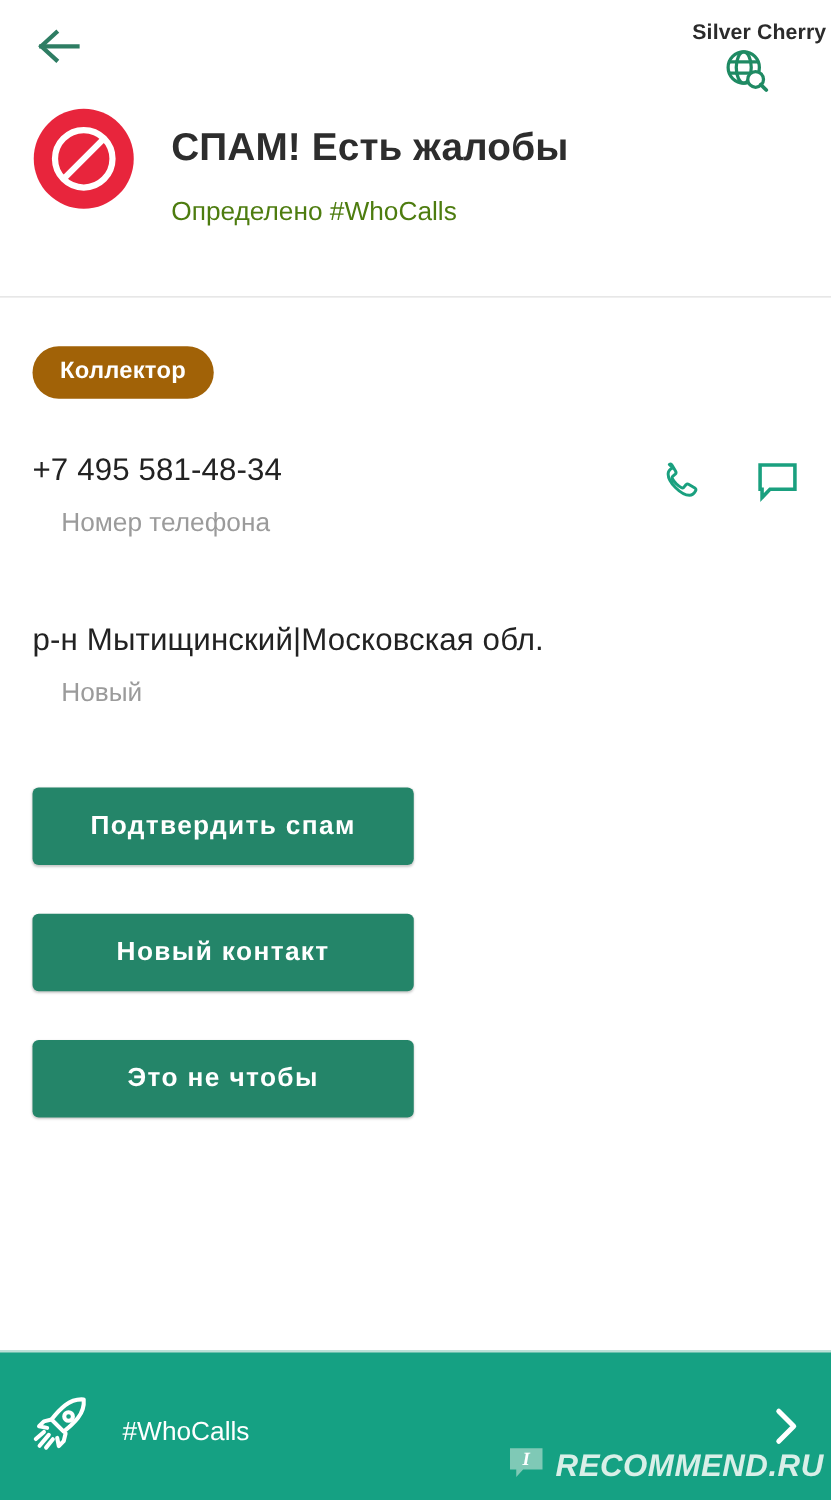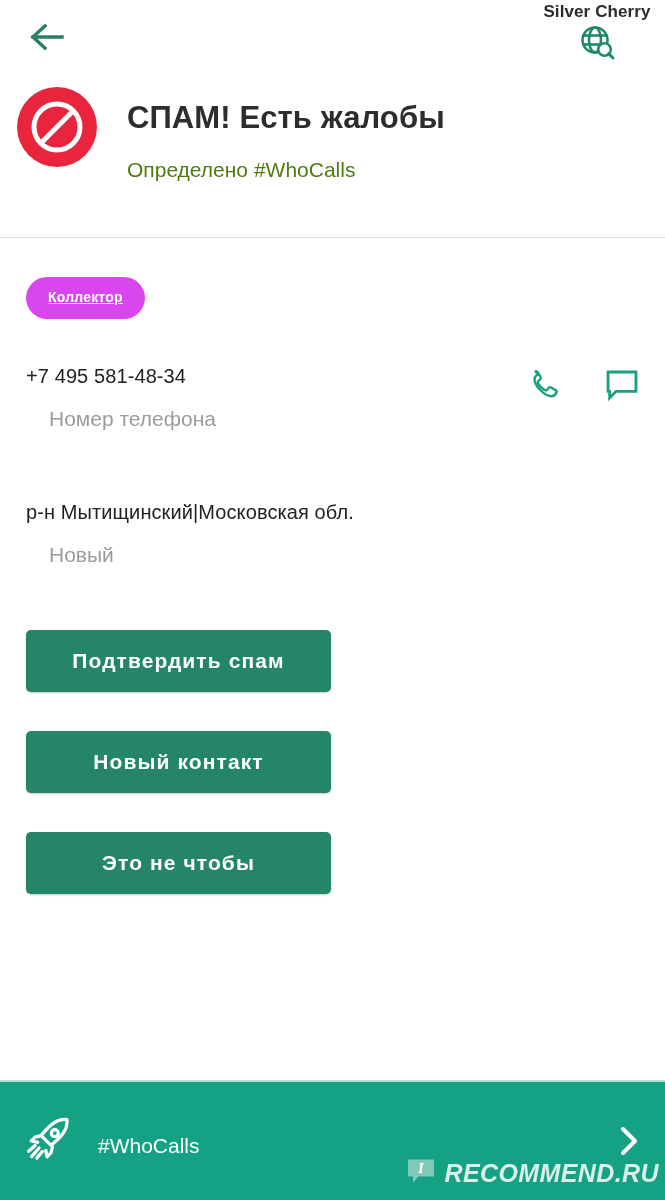--- a/index.html
+++ b/index.html
@@ -40,23 +40,23 @@
     display: flex;
     align-items: center;
     justify-content: center;
     cursor: pointer;
   }
   .back-btn svg { display: block; }
 
   .watermark-top {
     position: absolute;
     right: 4px;
-    top: 2px;
+    top: 16px;
     width: 128px;
-    text-align: center;
+    text-align: right;
     pointer-events: none;
   }
   .watermark-top .wm-text {
     font-size: 17px;
     font-weight: bold;
     color: #2b2b2b;
     line-height: 20px;
     letter-spacing: .1px;
     white-space: nowrap;
   }
@@ -71,21 +71,21 @@
     flex: none;
     padding: 0 0 0 0;
     position: relative;
     height: 164px;
     border-bottom: 1px solid #e0e0e0;
     box-sizing: border-box;
   }
   .header-row {
     display: flex;
     align-items: flex-start;
-    padding-left: 16px;
+    padding-left: 26px;
     padding-top: 12px;
   }
   .spam-icon {
     width: 82px;
     height: 82px;
     flex: none;
   }
   .header-texts {
     margin-left: 29px;
     padding-top: 14px;
@@ -110,42 +110,41 @@
   .content {
     flex: 1 1 auto;
     position: relative;
   }
 
   .badge-row {
     padding: 39px 0 0 26px;
   }
   .badge {
     display: inline-block;
-    background: #d946ef;
+    background: #a16207;
     color: #ffffff;
-    font-size: 14px;
+    font-size: 19px;
     font-weight: bold;
     border-radius: 24px;
     padding: 9px 22px 11px 22px;
     line-height: 22px;
     letter-spacing: .2px;
     cursor: pointer;
-    text-decoration: underline;
   }
 
   .info-row {
     position: relative;
     padding-left: 26px;
   }
   .info-row.phone { margin-top: 42px; }
   .info-row.region { margin-top: 66px; }
   .info-row.history { margin-top: 68px; cursor: pointer; }
 
   .info-value {
-    font-size: 20px;
+    font-size: 25px;
     color: #222222;
     line-height: 30px;
     letter-spacing: .1px;
     white-space: nowrap;
   }
   .info-label {
     margin-top: 15px;
     font-size: 21px;
     color: #9b9b9b;
     line-height: 25px;

